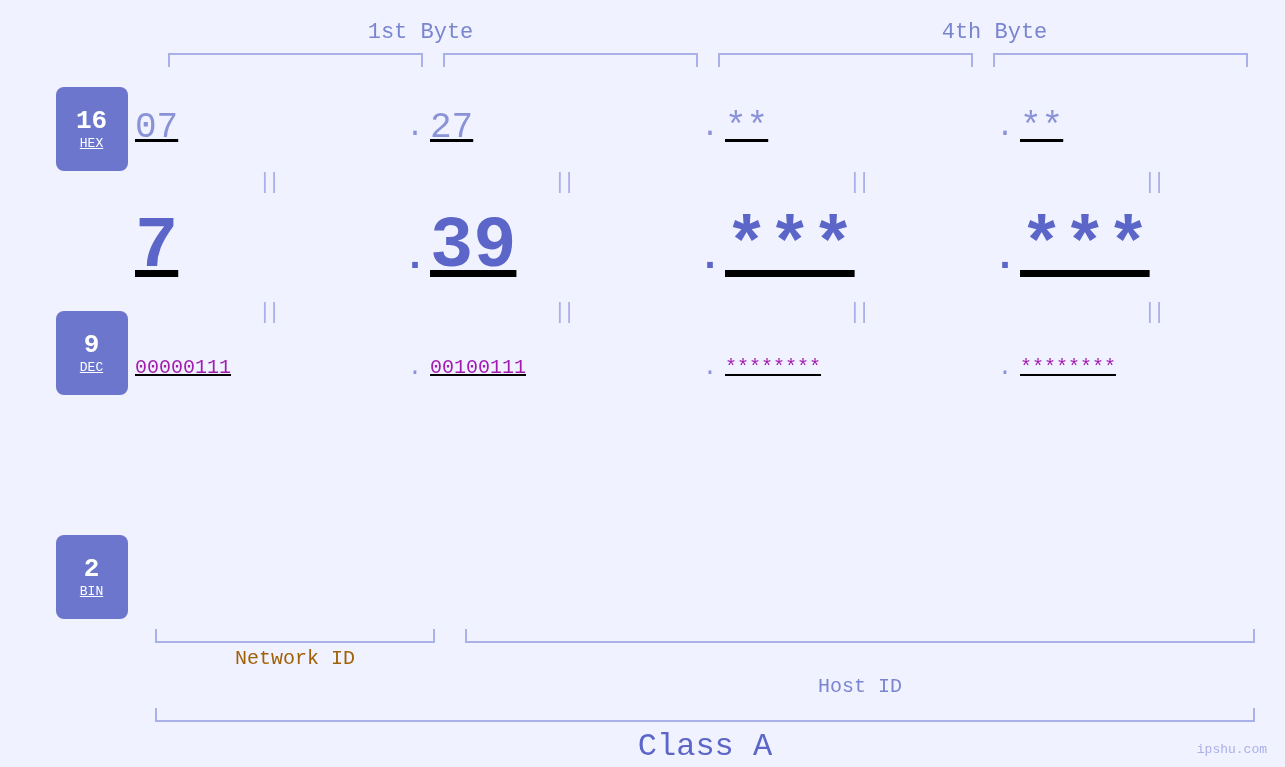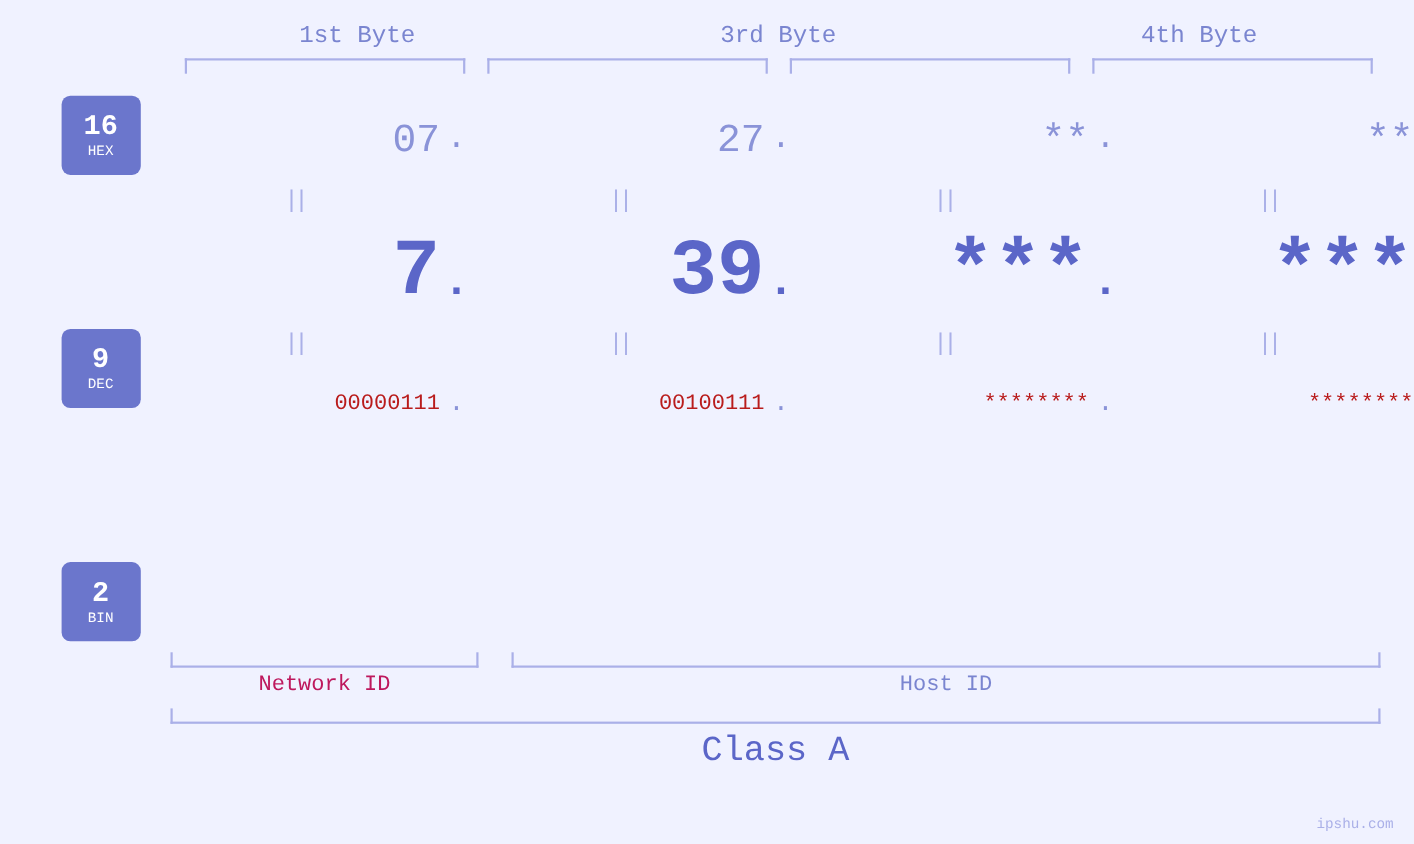--- a/index.html
+++ b/index.html
@@ -70,35 +70,36 @@
       width: 135px;
       padding-left: 48px;
       gap: 0;
     }
 
     .badge {
       background: #6b76cc;
       color: white;
       border-radius: 8px;
       width: 72px;
-      height: 72px;
+      height: 84px;
       display: flex;
       flex-direction: column;
       align-items: center;
       justify-content: center;
       font-family: 'Courier New', Courier, monospace;
     }
     .badge-num {
       font-size: 26px;
       font-weight: bold;
       line-height: 1.1;
     }
     .badge-label {
       font-size: 13px;
       font-weight: normal;
+      text-decoration: underline;
     }
 
     
     .rows-col {
       flex: 1;
       display: flex;
       flex-direction: column;
     }
 
     
@@ -106,21 +107,22 @@
       display: flex;
       align-items: center;
       width: 100%;
       height: 80px;
     }
 
     .value-cell {
       flex: 1;
       display: flex;
       align-items: center;
-      justify-content: flex-end;
+      justify-content: flex-start;
+      text-decoration: underline;
     }
 
     .dot-cell {
       width: 30px;
       display: flex;
       align-items: center;
       justify-content: center;
     }
 
     
@@ -143,21 +145,21 @@
     }
     .dot-dec {
       color: #5b66c8;
       font-size: 40px;
       font-weight: bold;
       margin-top: 20px;
     }
 
     
     .bin-val {
-      color: #b91c1c;
+      color: #a21caf;
       font-size: 20px;
       font-family: 'Courier New', Courier, monospace;
     }
     .dot-bin {
       color: #8a93d8;
       font-size: 24px;
     }
 
     
     .sep-row {
@@ -220,31 +222,32 @@
 
     .bottom-labels {
       display: flex;
       width: 1100px;
       margin-left: 155px;
       margin-top: 4px;
     }
     .network-label {
       width: 280px;
       text-align: center;
-      color: #be185d;
+      color: #a16207;
       font-size: 20px;
       font-family: 'Courier New', Courier, monospace;
     }
     .host-label {
       flex: 1;
       text-align: center;
       color: #7a85d0;
       font-size: 20px;
       font-family: 'Courier New', Courier, monospace;
       margin-left: 30px;
+      margin-top: 28px;
     }
 
     
     .outer-bracket-row {
       display: flex;
       width: 1100px;
       margin-left: 155px;
       margin-top: 10px;
     }
     .outer-bracket {
@@ -281,21 +284,20 @@
       height: 100px;
     }
   </style>
 </head>
 <body>
 
 <div class="main-container">
 
   <div class="byte-headers">
     <div class="byte-header">1st Byte</div>
-    <div class="byte-header">3rd Byte</div>
     <div class="byte-header">4th Byte</div>
   </div>
 
   <div class="bracket-row">
     <div class="bracket"></div>
     <div class="bracket"></div>
     <div class="bracket"></div>
     <div class="bracket"></div>
   </div>
 

